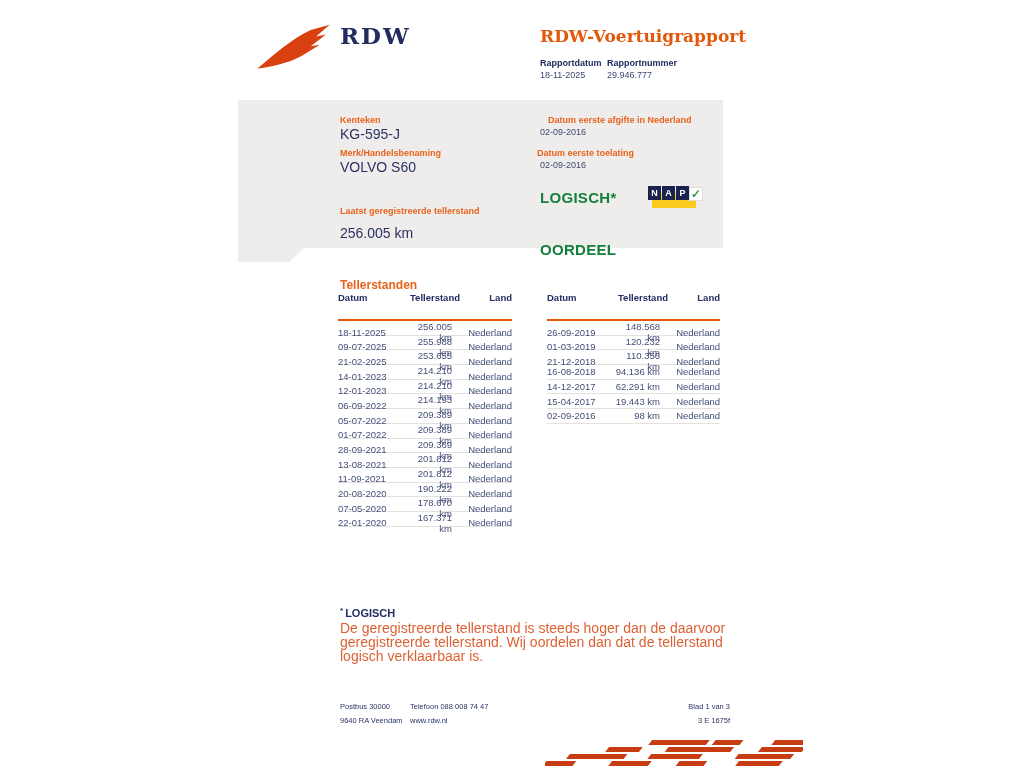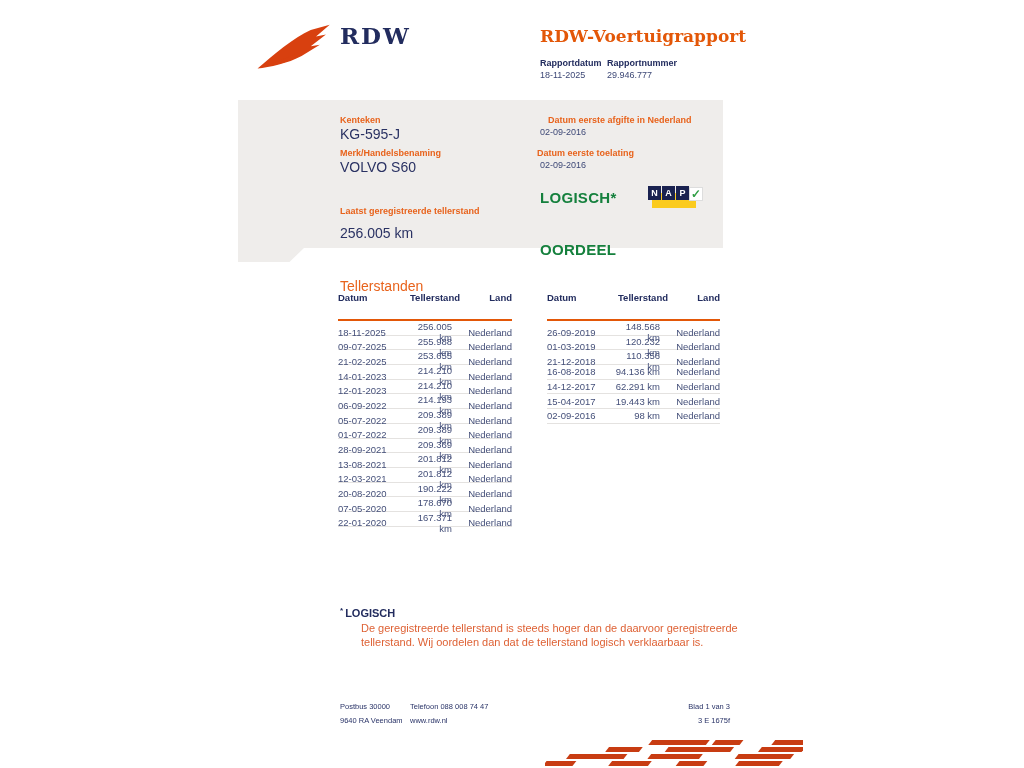--- a/index.html
+++ b/index.html
@@ -30,36 +30,36 @@
   
   .nap { left:648px; top:186px; width:48px; height:23px; }
   .nap-yellow { position:absolute; left:4px; top:7px; width:44px; height:15px; background:#FBCB1E; }
   .nap-box { position:absolute; top:0; width:13px; height:14px; background:#1A2250;
     color:#ffffff; font-size:9px; font-weight:bold; text-align:center; line-height:14px; }
   .nap-check { position:absolute; top:0; left:42px; width:0; }
   .nap-checkbox { position:absolute; left:-1px; top:1px; width:14px; height:14px; background:#ffffff;
     border:1px solid #dddddd; color:#2F9E44; font-size:12px; font-weight:bold; line-height:13px; text-align:center; }
 
   
-  .tbl-title { left:340px; top:278px; font-size:14px; font-weight:normal; color:#E8631C; }
+  .tbl-title { left:340px; top:278px; font-size:12px; font-weight:bold; color:#E8631C; }
   .tbl { font-size:9.5px; }
   .thead { display:grid; grid-template-columns:66px 1fr 52px; font-weight:bold;
     color:#222C5E; border-bottom:2px solid #E35708; padding-bottom:16px; }
   .thead .c1 { text-align:right; } .thead .c2 { text-align:right; }
   .trow { display:grid; grid-template-columns:66px 1fr 52px; height:14.7px; align-items:center;
     border-bottom:1px solid #E4E2E0; color:#444F79; }
   .tcell.c1 { text-align:right; padding-right:8px; }
   .tcell.c2 { text-align:right; }
   .tbl-left  { left:338px; top:292px; width:174px; }
   .tbl-right { left:547px; top:292px; width:173px; }
 
   
   .fn-title { left:340px; top:606px; font-size:11px; font-weight:bold; color:#222C5E; }
   .fn-marker { font-size:8px; vertical-align:4px; margin-right:2px; }
-  .fn-text { left:340px; top:621px; width:392px; font-size:11px; line-height:14px; color:#DE6134;margin-left:21px; }
+  .fn-text { left:340px; top:621px; width:392px; font-size:14px; line-height:14px; color:#DE6134; }
 
   
   .foot { font-size:7.5px; color:#2A3468; line-height:14px; }
   .foot-right { text-align:right; }
 
   
   .logo-wing { left:256px; top:24px; width:76px; height:46px; }
   .stripes { left:545px; top:740px; width:258px; height:28px; }
 </style>
 </head>
@@ -160,21 +160,21 @@
           <div class="tcell c0">28-09-2021</div>
           <div class="tcell c1">209.369 km</div>
           <div class="tcell c2">Nederland</div>
         </div>
         <div class="trow">
           <div class="tcell c0">13-08-2021</div>
           <div class="tcell c1">201.812 km</div>
           <div class="tcell c2">Nederland</div>
         </div>
         <div class="trow">
-          <div class="tcell c0">12-03-2021</div>
+          <div class="tcell c0">11-09-2021</div>
           <div class="tcell c1">201.812 km</div>
           <div class="tcell c2">Nederland</div>
         </div>
         <div class="trow">
           <div class="tcell c0">20-08-2020</div>
           <div class="tcell c1">190.222 km</div>
           <div class="tcell c2">Nederland</div>
         </div>
         <div class="trow">
           <div class="tcell c0">07-05-2020</div>

